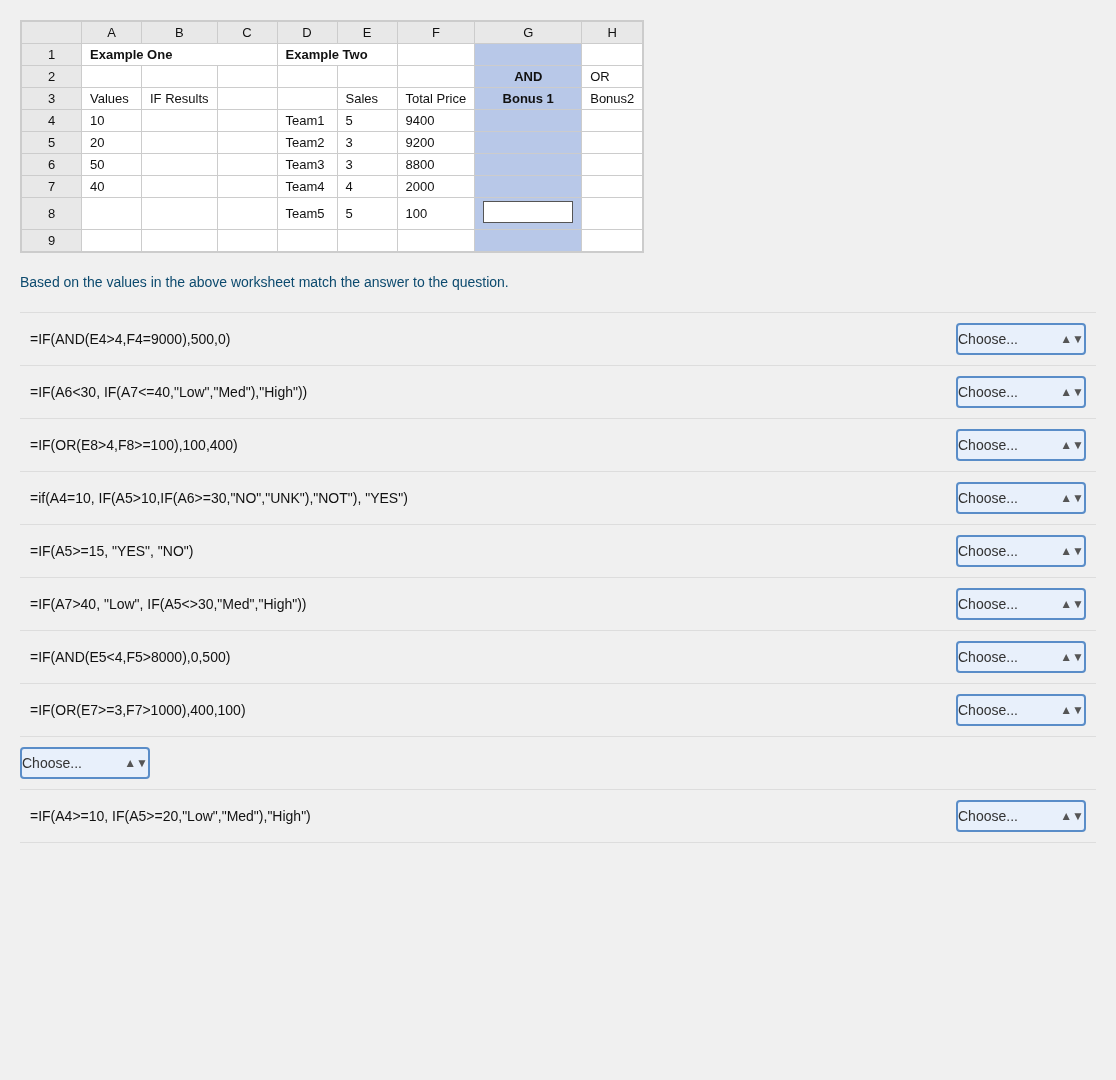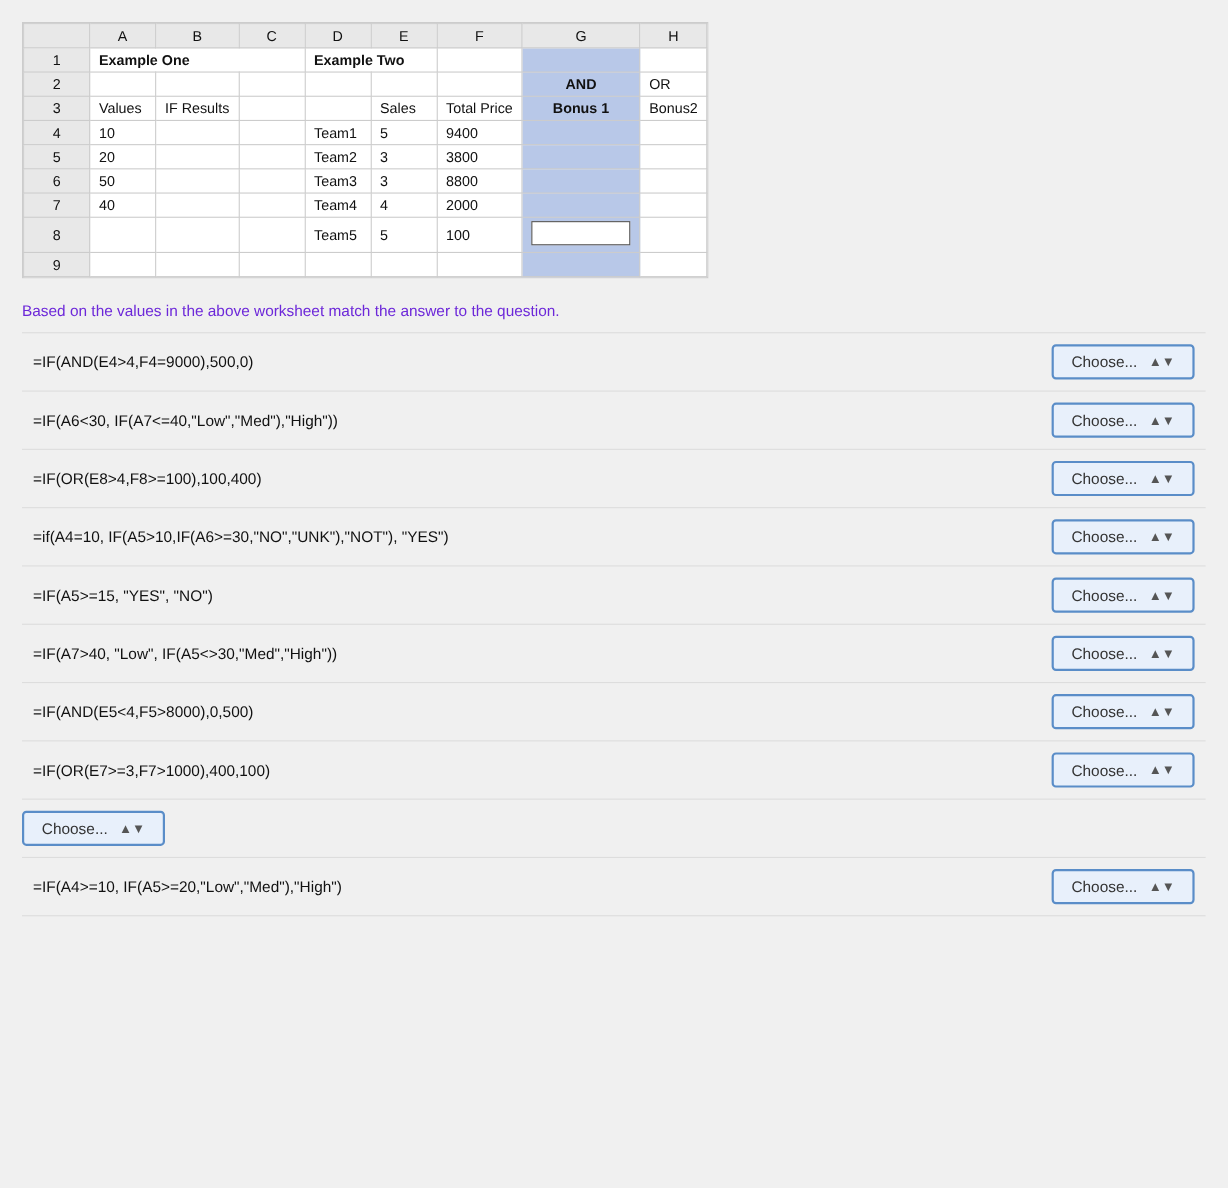--- a/index.html
+++ b/index.html
@@ -44,22 +44,22 @@
     }
 
     .col-g-highlighted {
       background: #b8c8e8;
       font-weight: bold;
       text-align: center;
     }
 
     .description {
       font-size: 14px;
-      margin-bottom: 12px;
-      color: #6d28d9;
+      margin-bottom: 22px;
+      color: #0c4a6e;
     }
 
     .questions-section {
       display: flex;
       flex-direction: column;
       gap: 0;
       justify-content: flex-end;
     }
 
     .question-row {
@@ -78,21 +78,21 @@
       font-size: 14px;
       color: #111;
       padding-left: 10px;
     }
 
     .choose-dropdown {
       min-width: 130px;
       border: 2px solid #5a8dc8;
       background: #e8f0fb;
       border-radius: 4px;
-      padding: 6px 16px;
+      padding: 6px 0;
       display: flex;
       align-items: center;
       justify-content: space-between;
       cursor: pointer;
       font-size: 14px;
       color: #333;
       margin-right: 10px;
     }
 
     .choose-dropdown .arrow {
@@ -179,21 +179,21 @@
         <td></td>
       </tr>
 
       <tr>
         <td class="row-header">5</td>
         <td>20</td>
         <td></td>
         <td></td>
         <td>Team2</td>
         <td>3</td>
-        <td>3800</td>
+        <td>9200</td>
         <td class="col-g-highlighted"></td>
         <td></td>
       </tr>
 
       <tr>
         <td class="row-header">6</td>
         <td>50</td>
         <td></td>
         <td></td>
         <td>Team3</td>

